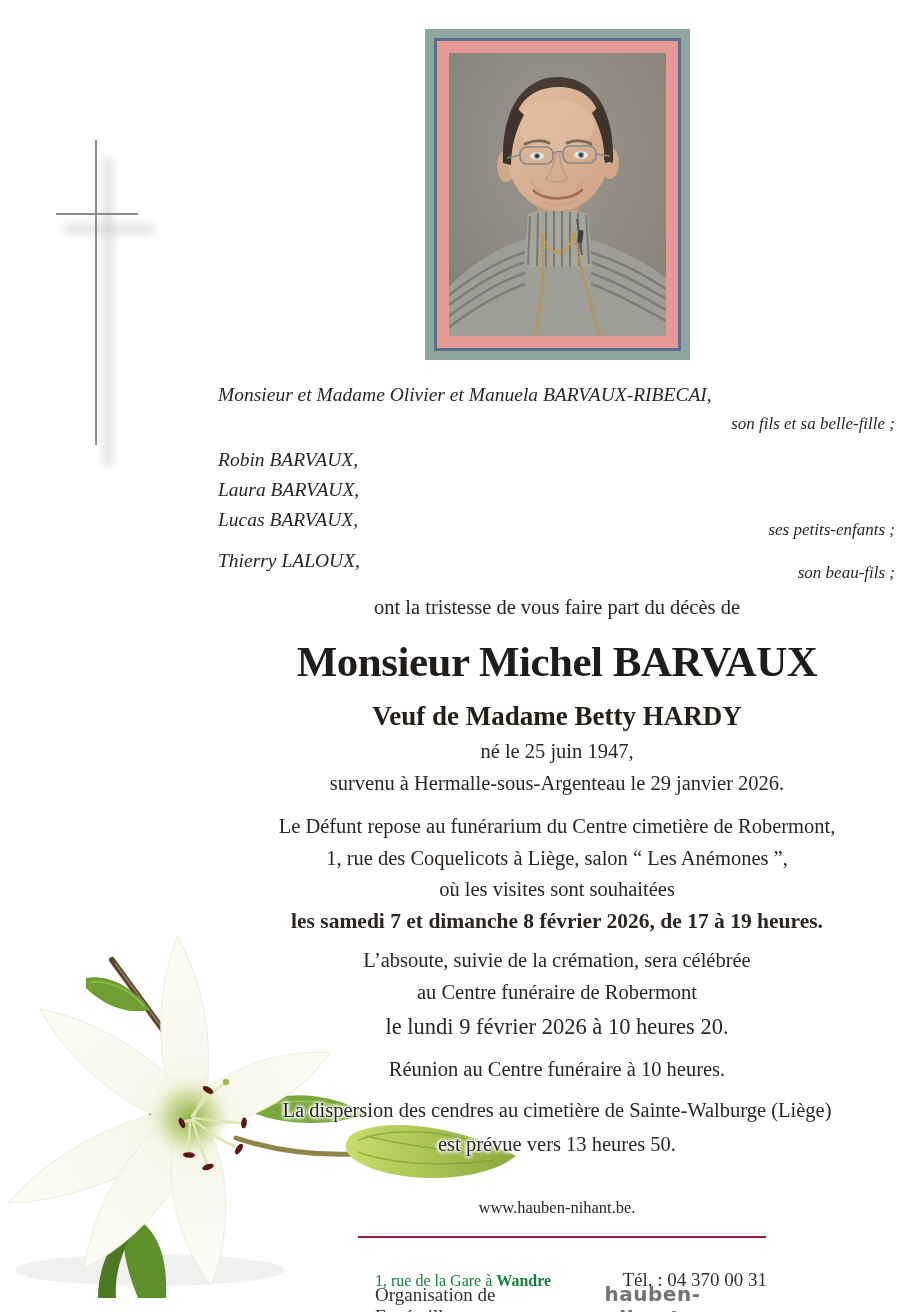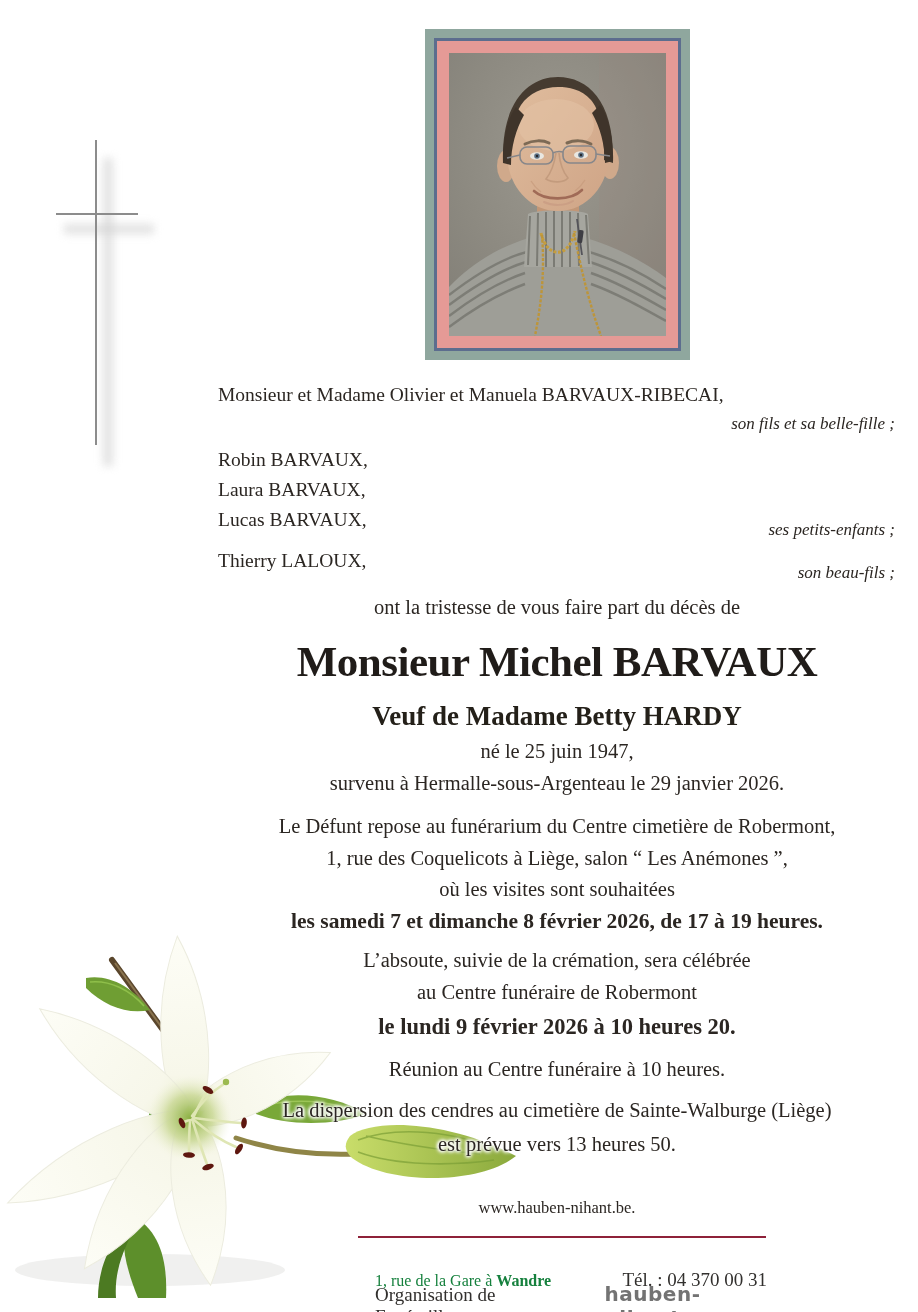--- a/index.html
+++ b/index.html
@@ -21,26 +21,26 @@
   }
   .photo-frame-inner{width:100%;height:100%;box-sizing:border-box;border:12px solid #e59a96;background:#8d8a81;}
   .photo-frame-inner svg{display:block;width:100%;height:100%;}
   
   .col{position:absolute;left:196px;top:0;width:722px;height:1312px;z-index:3;}
   .line{position:absolute;left:0;width:100%;line-height:1.15;white-space:nowrap;}
   .tl{text-align:left;padding-left:22px;box-sizing:border-box;}
   .tr{text-align:right;padding-right:23px;box-sizing:border-box;font-style:italic;}
   .tc{text-align:center;}
   .fs-body{font-size:20.5px;}
-  .fs-name{font-size:19.5px;}
+  .fs-name{font-size:19.5px;font-style:italic;}
   .fs-rel{font-size:17px;}
   .title{font-size:43px;font-weight:bold;color:#201c19;letter-spacing:-0.5px;}
   .subtitle{font-size:27px;font-weight:bold;color:#242019;}
   .bold1{font-size:21.5px;font-weight:bold;}
-  .bold2{font-size:22.5px;font-weight:bold;}
+  .bold2{font-size:22.5px;font-weight:normal;}
   .fs-small{font-size:16.5px;}
   .glow{text-shadow:0 0 3px #fff,0 0 3px #fff,0 1px 4px #fff,0 -1px 4px #fff,1px 0 4px #fff,-1px 0 4px #fff;}
   
   .lily{position:absolute;left:0;top:918px;width:540px;height:380px;z-index:1;}
   
   .footer-rule{position:absolute;left:358px;top:1236px;width:408px;height:2px;z-index:4;}
   .footer{position:absolute;left:375px;top:1243px;width:392px;z-index:4;}
   .footer-row{display:flex;justify-content:space-between;align-items:baseline;height:26px;gap:31px;}
   .footer-org{font-size:19px;color:#32302e;}
   .footer-brand{font-family:"DejaVu Sans","Liberation Sans",sans-serif;font-weight:bold;font-size:20px;letter-spacing:0.5px;}

